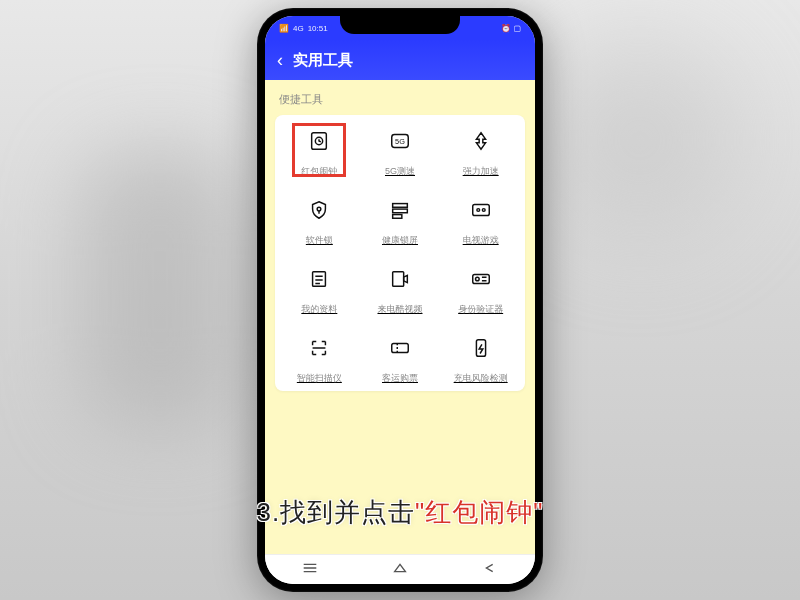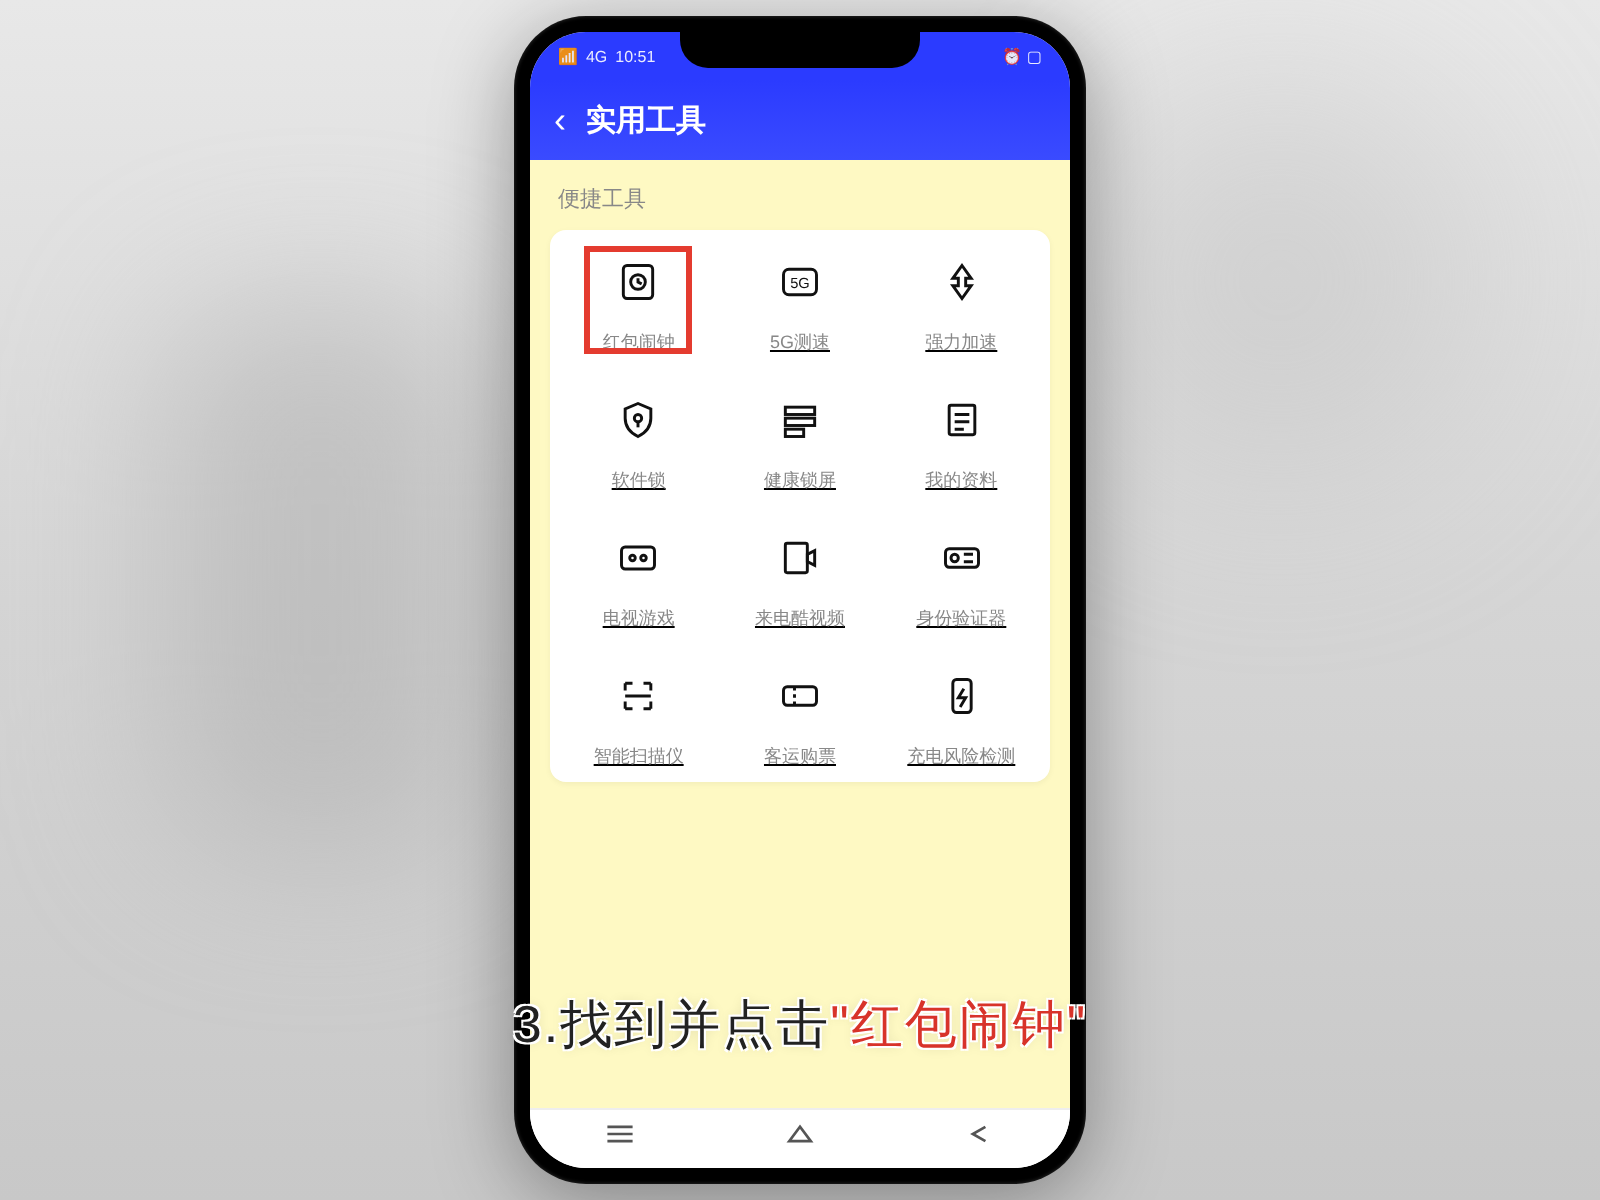--- a/index.html
+++ b/index.html
@@ -161,35 +161,35 @@
                   <rect x="4" y="5" width="16" height="4"></rect>
                   <rect x="4" y="11" width="16" height="4"></rect>
                   <rect x="4" y="17" width="10" height="4"></rect>
                 </svg>
               </div>
               <div class="tool-label">健康锁屏</div>
             </div>
             <div class="tool">
               <div class="tool-icon">
                 <svg viewBox="0 0 24 24">
-                  <rect x="5" y="4" width="14" height="16" rx="1"></rect>
-                  <path d="M8 9h8M8 13h8M8 17h5"></path>
-                </svg>
-              </div>
-              <div class="tool-label">我的资料</div>
-            </div>
-            <div class="tool">
-              <div class="tool-icon">
-                <svg viewBox="0 0 24 24">
                   <rect x="3" y="6" width="18" height="12" rx="2"></rect>
                   <circle cx="9" cy="12" r="1.5"></circle>
                   <circle cx="15" cy="12" r="1.5"></circle>
                 </svg>
               </div>
               <div class="tool-label">电视游戏</div>
+            </div>
+            <div class="tool">
+              <div class="tool-icon">
+                <svg viewBox="0 0 24 24">
+                  <rect x="5" y="4" width="14" height="16" rx="1"></rect>
+                  <path d="M8 9h8M8 13h8M8 17h5"></path>
+                </svg>
+              </div>
+              <div class="tool-label">我的资料</div>
             </div>
             <div class="tool">
               <div class="tool-icon">
                 <svg viewBox="0 0 24 24">
                   <rect x="4" y="4" width="12" height="16" rx="1"></rect>
                   <path d="M16 10l4-2v8l-4-2z"></path>
                 </svg>
               </div>
               <div class="tool-label">来电酷视频</div>
             </div>

